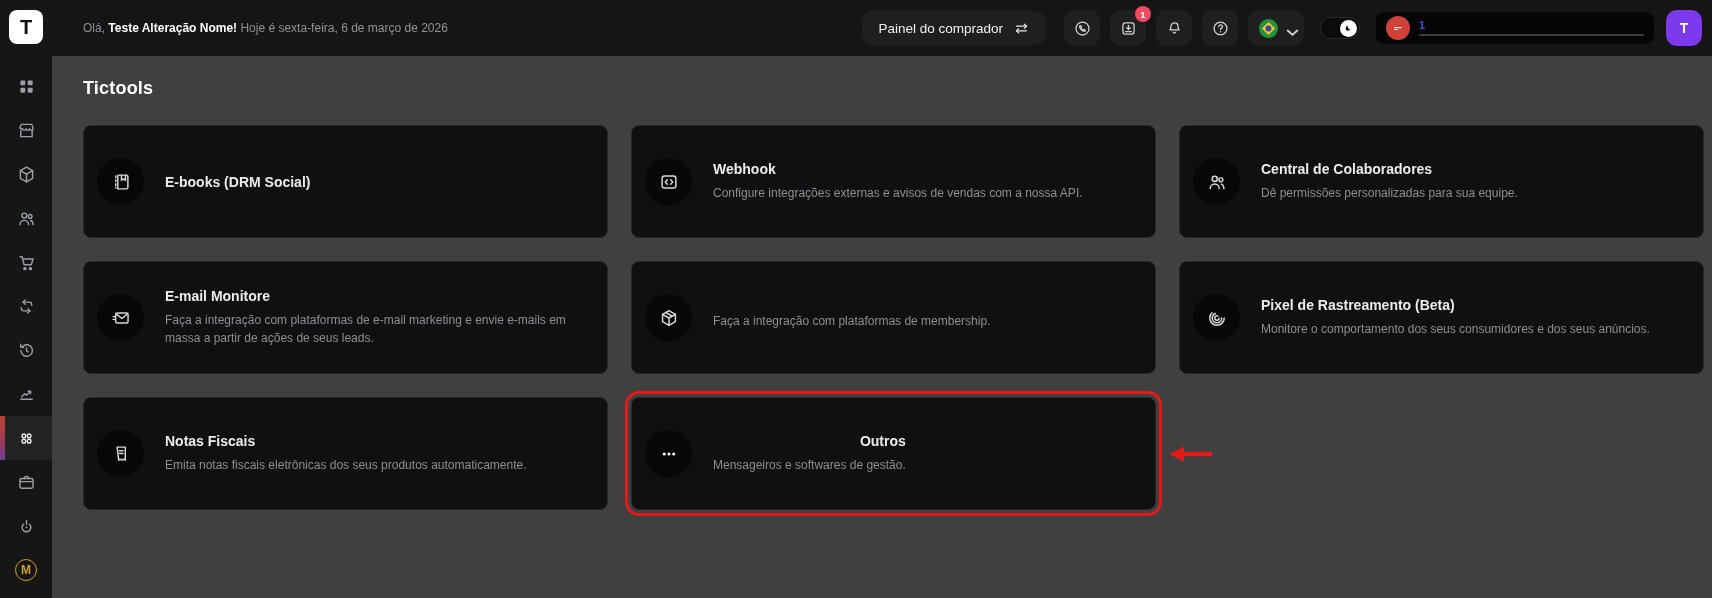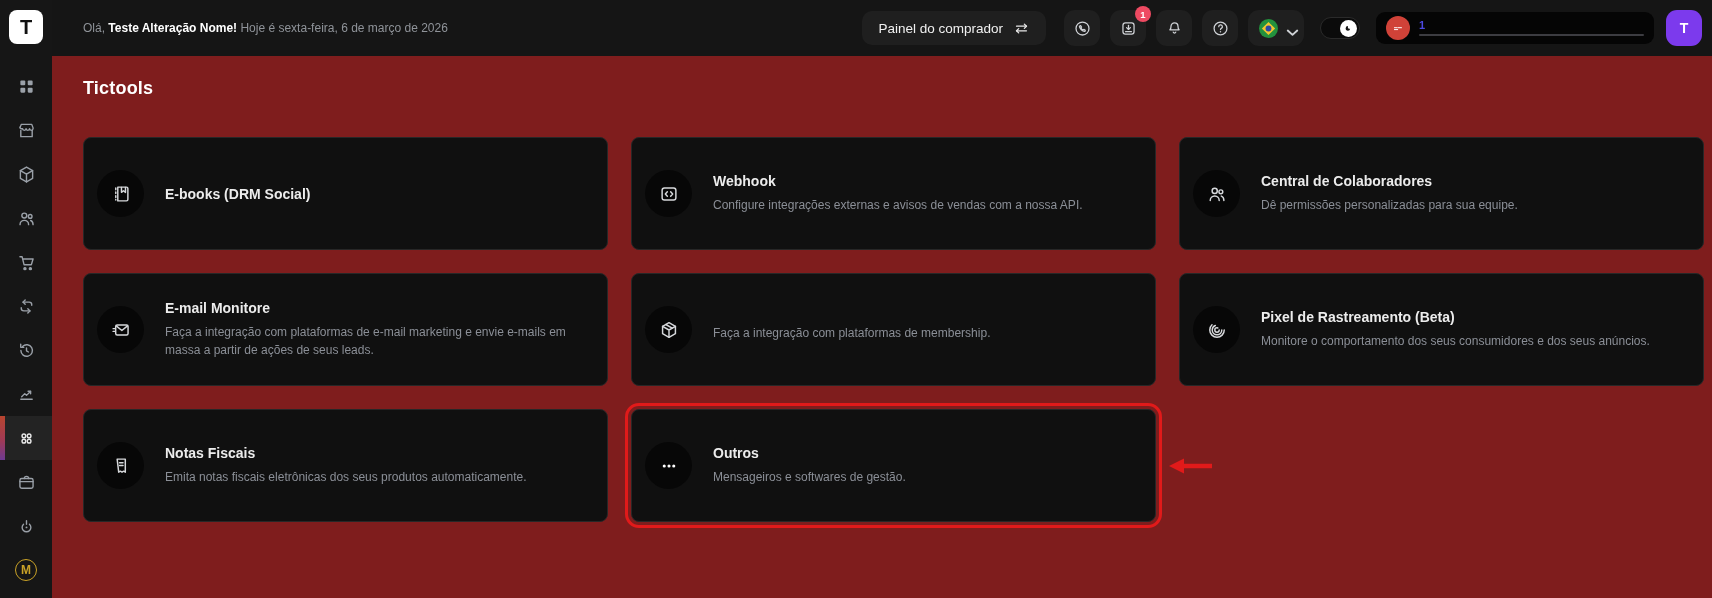--- a/index.html
+++ b/index.html
@@ -93,41 +93,41 @@
   .gami-bar { height:2.5px; width:100%; background:#3c3c41; border-radius:2px; }
   .avatar {
     width:36px; height:36px; border-radius:11px; background:#7c3aed; color:#fff;
     font-weight:700; font-size:14px; display:flex; align-items:center; justify-content:center;
     cursor:pointer; margin-left:2px;
   }
 
   
   .main {
     position:absolute; left:52px; top:56px; right:0; bottom:0;
-    background:#7f1d1d; padding:22px 0 0 31px;
+    background:#404040; padding:22px 0 0 31px;
   }
   .page-title { font-size:18px; font-weight:700; color:#ffffff; letter-spacing:.2px; }
   .grid {
-    margin-top:38px;
+    margin-top:26px;
     display:grid; grid-template-columns:repeat(3, 525px);
     grid-auto-rows:113px; gap:23px;
   }
   .card {
     position:relative; background:#101010; border:1px solid #272727; border-radius:8px;
     display:flex; align-items:center; padding:0 20px 0 13px; cursor:pointer;
   }
   .card-circle {
     width:47px; height:47px; border-radius:50%; background:#070707; flex:none;
     display:flex; align-items:center; justify-content:center;
     margin-right:21px; color:#d7d9dc;
   }
   .card-circle svg { width:22px; height:22px; }
   .card-title { font-size:14px; font-weight:600; color:#ececec; }
   .card-desc { font-size:12px; color:#8b8f97; margin-top:7px; line-height:1.5; max-width:428px; }
-  .card.highlighted { outline:3px solid #e11a1a; outline-offset:3px; }
+  .card.highlighted { outline:3px solid #e11a1a; outline-offset:3px;text-align:right; }
   .annot-arrow {
     position:absolute; right:-58px; top:50%; transform:translateY(-50%);
     width:46px; height:20px;
   }
 </style>
 </head>
 <body>
 
 <div class="sidebar">
   <div class="logo">

